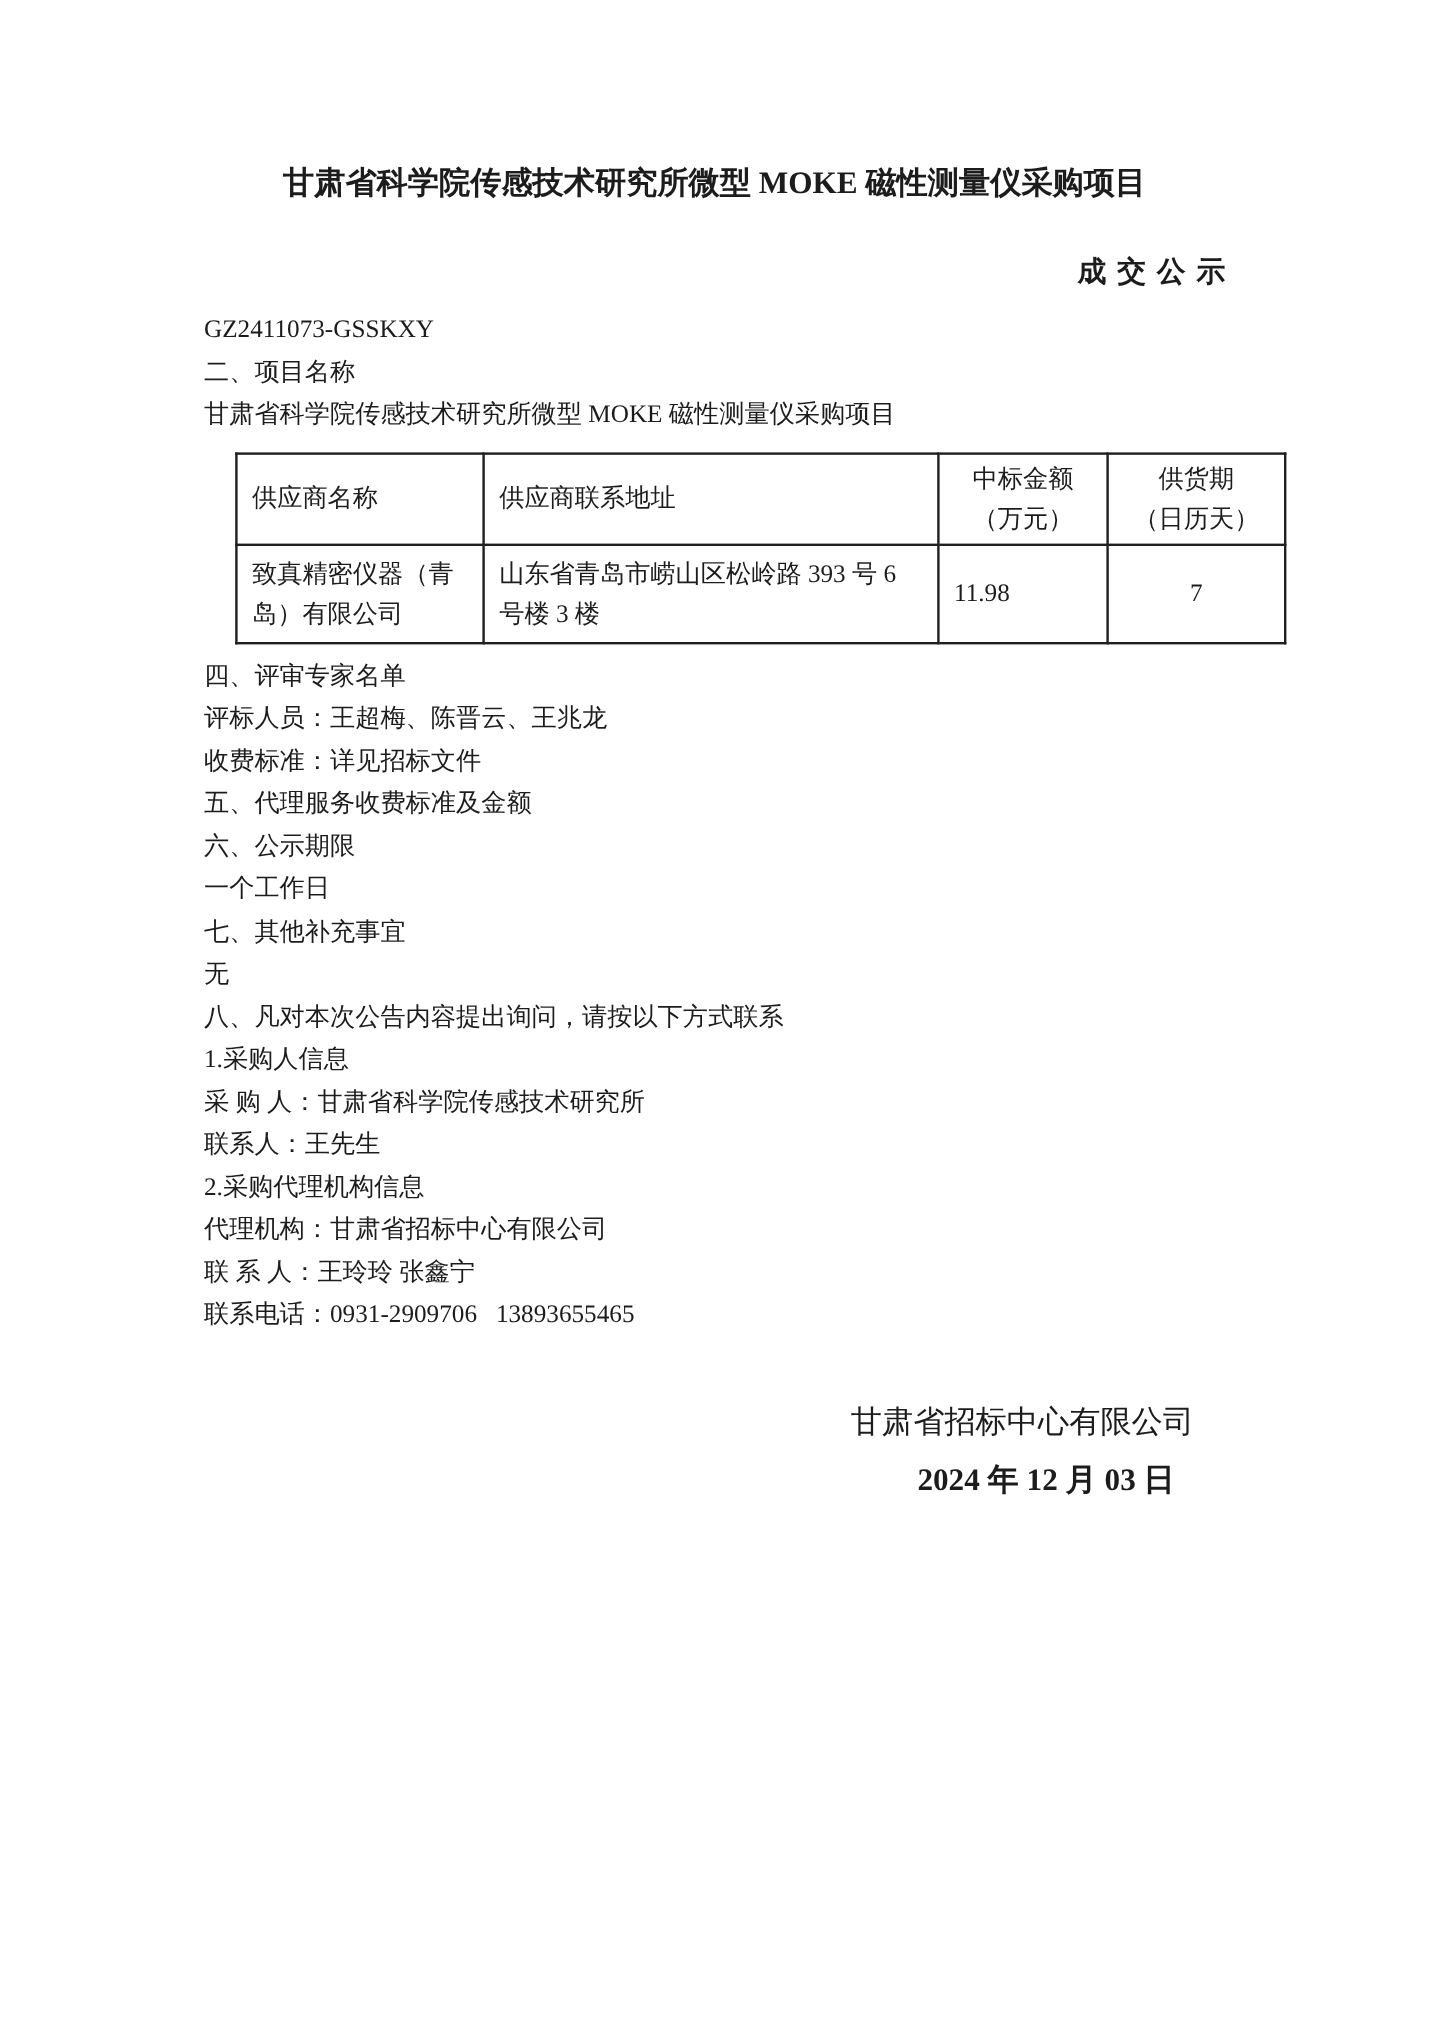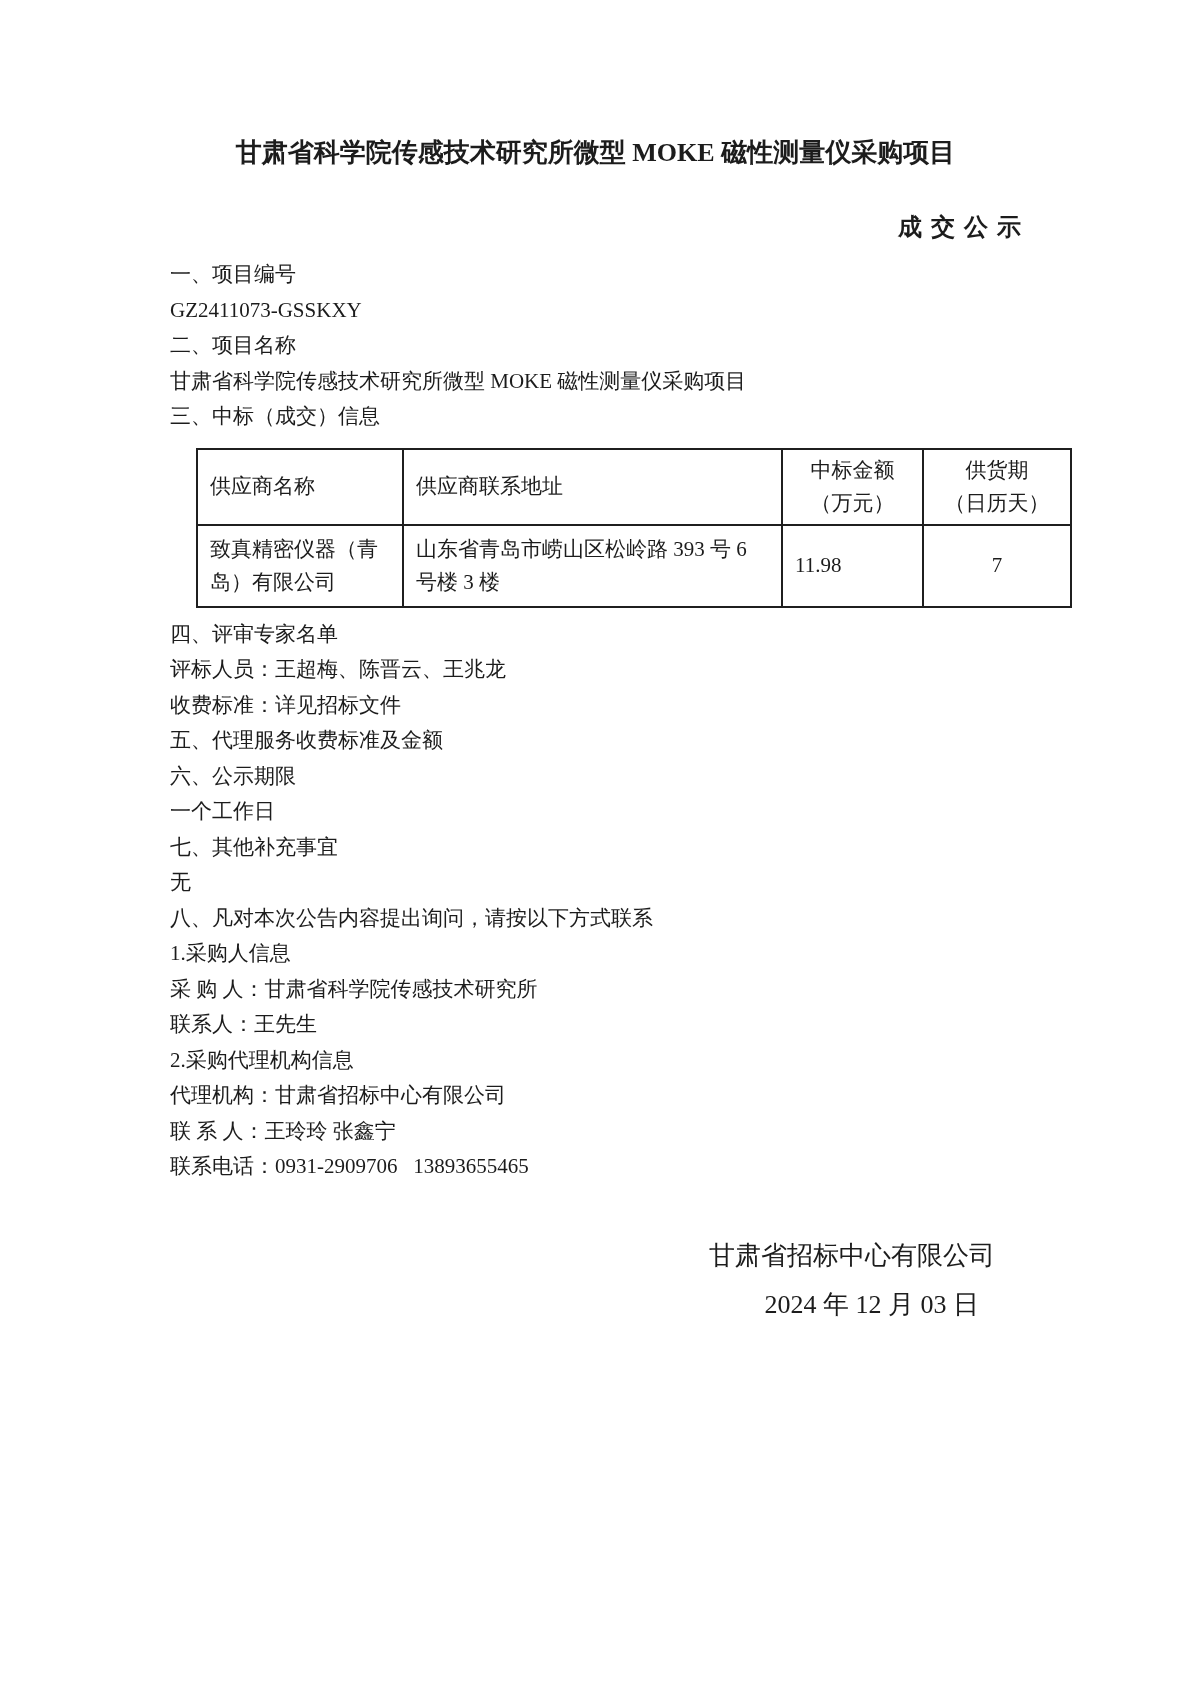--- a/index.html
+++ b/index.html
@@ -69,35 +69,33 @@
     margin-top:46px;
     text-align:right;
     padding-right:26px;
   }
   .signature p {
     margin:0;
     font-size:26px;
     line-height:49px;
     white-space:pre-wrap;
   }
-  .signature .sig-date { display:inline-block; margin-right:16px; }
+  .signature .sig-date { display:inline-block; margin-right:16px;font-weight:bold; }
 </style>
 </head>
 <body>
 
 <div class="page">
 
   <h1 class="doc-title">甘肃省科学院传感技术研究所微型 MOKE 磁性测量仪采购项目</h1>
   <h2 class="doc-subtitle">成 交 公 示</h2>
 
-  <p class="bodyline">一、项目编号</p>
   <p class="bodyline">GZ2411073-GSSKXY</p>
   <p class="bodyline">二、项目名称</p>
   <p class="bodyline">甘肃省科学院传感技术研究所微型 MOKE 磁性测量仪采购项目</p>
-  <p class="bodyline">三、中标（成交）信息</p>
 
   <table class="award">
     <colgroup>
       <col style="width:206px">
       <col style="width:379px">
       <col style="width:141px">
       <col style="width:148px">
     </colgroup>
     <thead>
       <tr>

